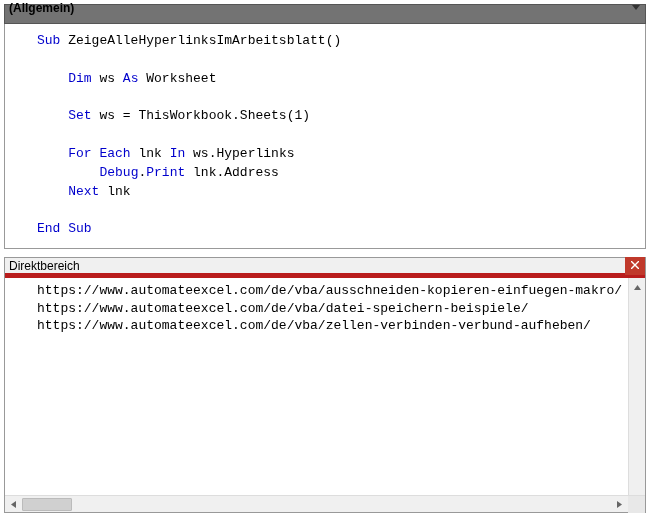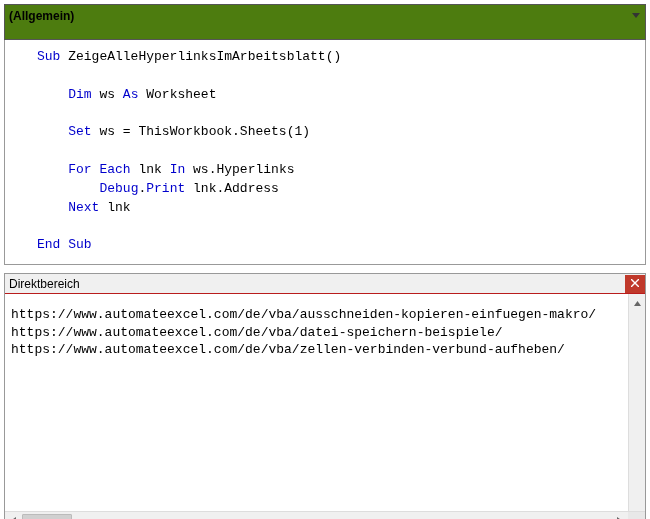--- a/index.html
+++ b/index.html
@@ -8,22 +8,22 @@
     padding: 4px;
     background: #fff;
     font-family: "Segoe UI", Tahoma, sans-serif;
     font-size: 12px;
     width: 650px;
     height: 519px;
     overflow: hidden;
   }
   .dropdown {
     border: 1px solid #555;
-    height: 36px;
-    background: #4d7c0f;
+    height: 20px;
+    background: #737373;
     display: flex;
     align-items: center;
     justify-content: space-between;
     padding: 0 2px 12px 4px;
     font-weight: bold;
     cursor: pointer;
   }
   .dropdown span { font-size: 12px; }
   .chevron {
     width: 14px;
@@ -48,21 +48,21 @@
   .kw { color: #0000cc; }
   .immediate-wrap {
     border: 1px solid #999;
     margin-top: 8px;
     height: 256px;
     display: flex;
     flex-direction: column;
   }
   .immediate-title {
     height: 20px;
-    border-bottom: 1px solid #b91c1c;
+    border-bottom: 5px solid #b91c1c;
     background: #f0f0f0;
     display: flex;
     align-items: center;
     justify-content: space-between;
     padding-left: 4px;
     font-size: 12px;
   }
   .close-btn {
     width: 20px;
     height: 18px;
@@ -78,22 +78,23 @@
     flex: 1;
     display: flex;
     position: relative;
   }
   .immediate-text {
     flex: 1;
     font-family: Consolas, "Courier New", monospace;
     font-size: 13px;
     line-height: 1.35;
     white-space: pre;
-    padding: 12px 6px;
+    padding: 4px 6px;
     overflow: hidden;
+    margin-left: 26px;
   }
   .vscroll {
     width: 17px;
     background: #f0f0f0;
     border-left: 1px solid #ddd;
     display: flex;
     flex-direction: column;
     align-items: center;
     justify-content: flex-start;
     padding-top: 2px;

